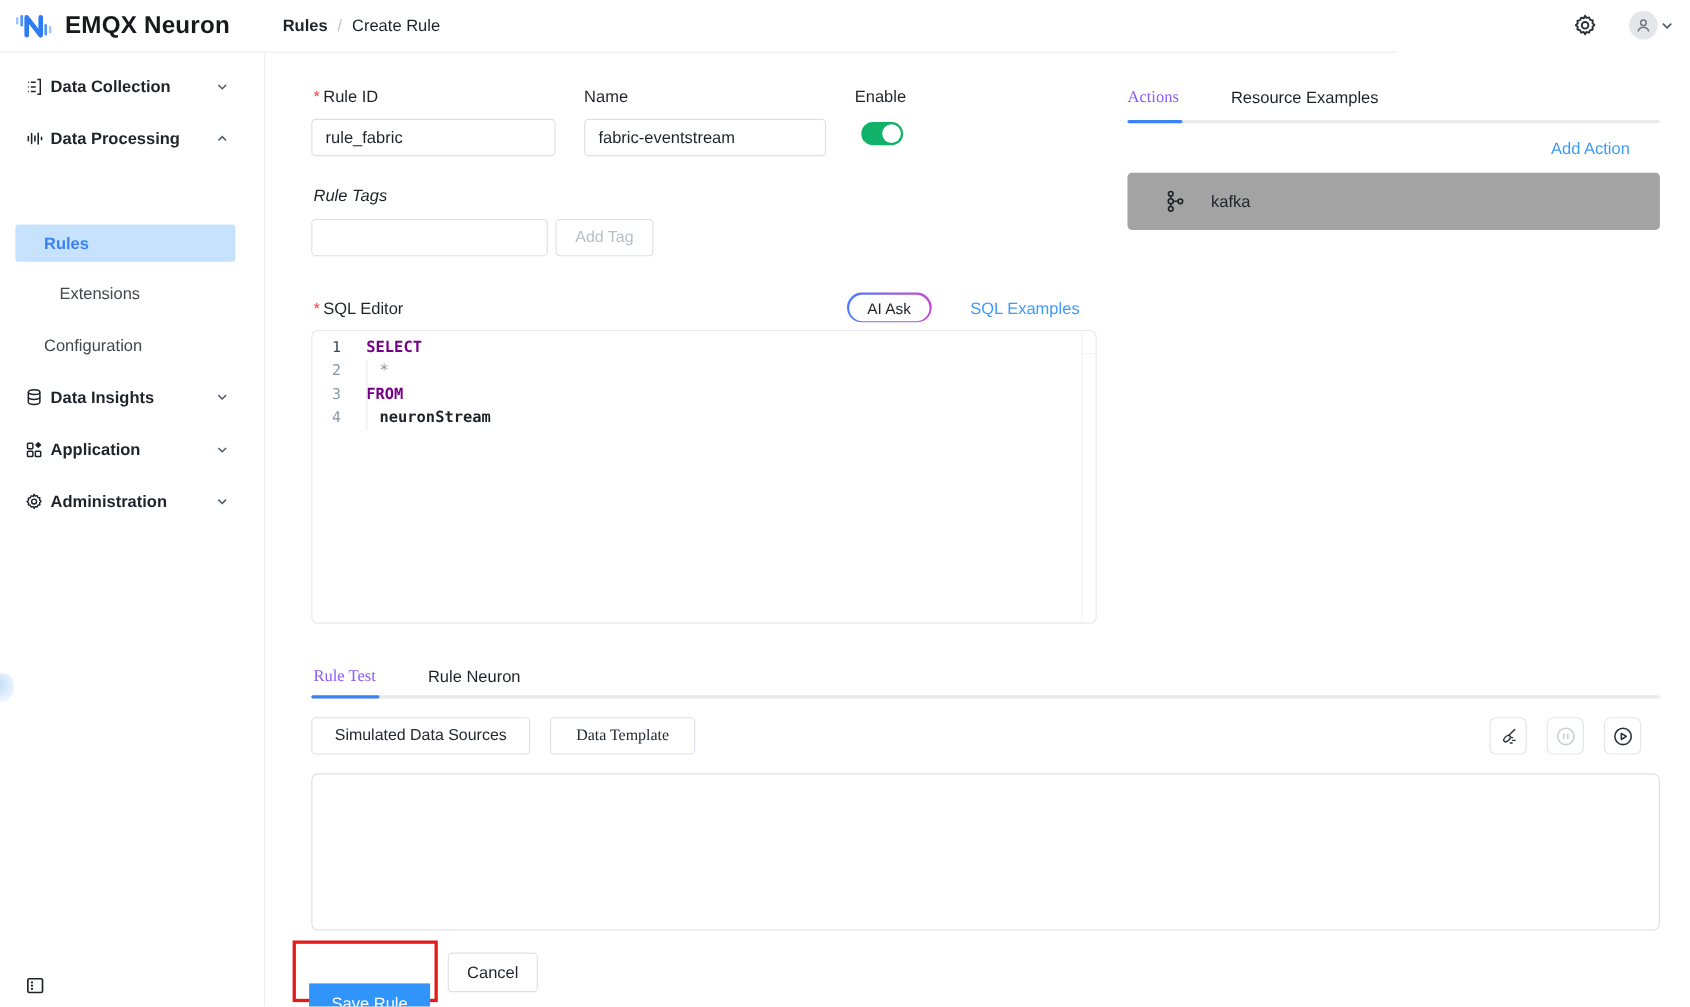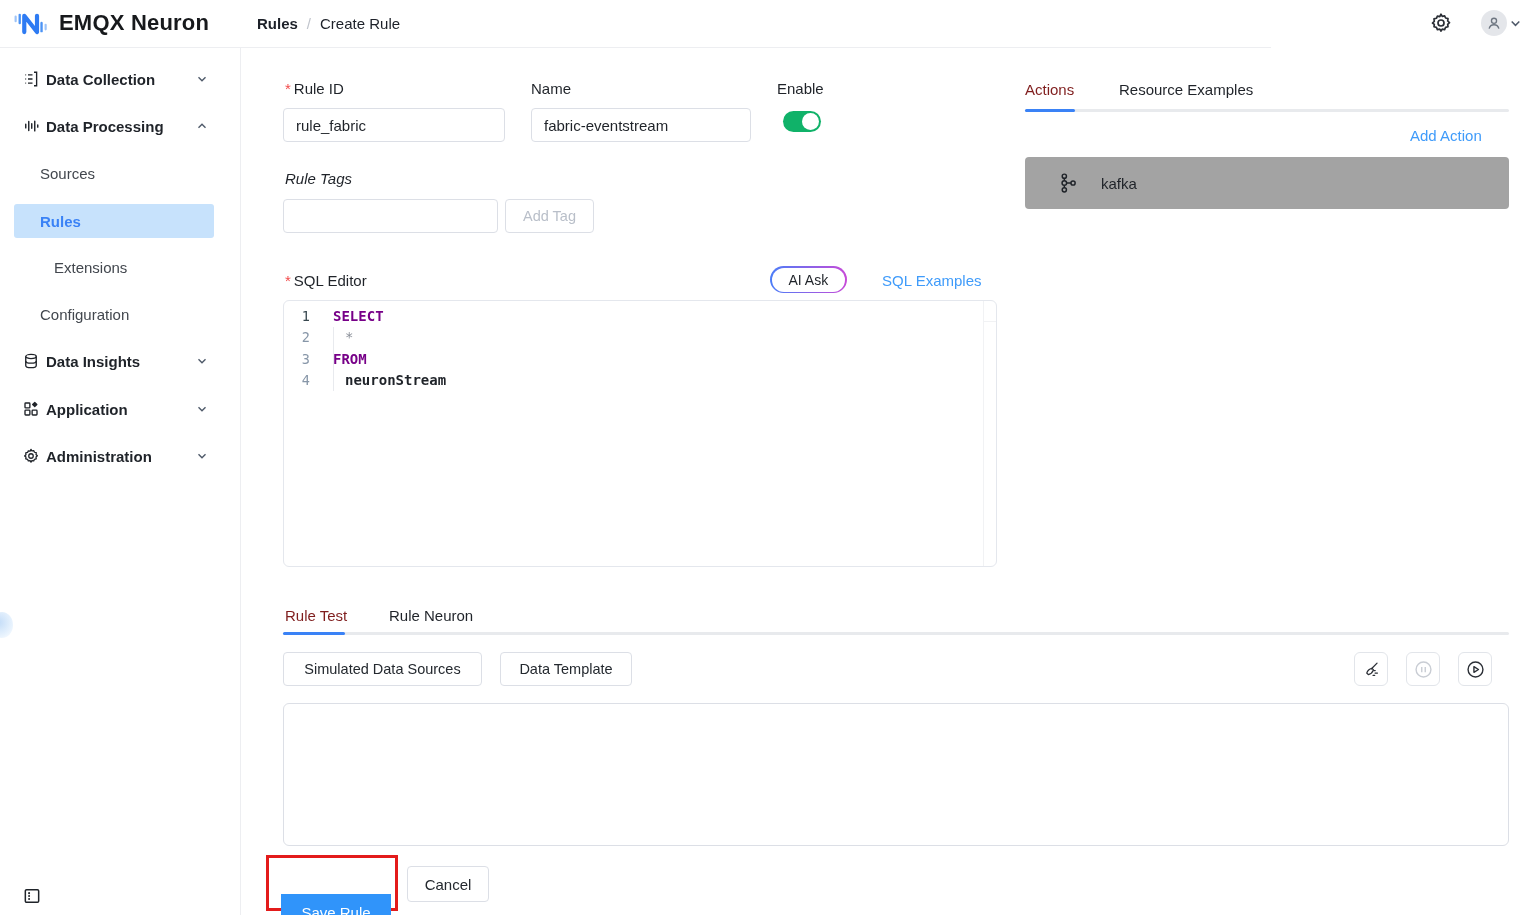--- a/index.html
+++ b/index.html
@@ -53,21 +53,21 @@
   .code.kw { color:#770088; font-weight:700; }
   .code.plain { color:#8a8f98; }
   .code.ident { color:#1f2329; font-weight:700; }
   .ed-row.indent .code { padding-left:21px; }
   .indent-guide { position:absolute; left:49px; top:26px; width:1px; height:64px; background:#e8eaee; }
   .ed-scroll { position:absolute; right:0; top:0; bottom:0; width:13px; border-left:1px solid #f1f2f4; }
   .ed-scroll-h { position:absolute; right:0; top:20px; width:13px; height:1px; background:#f1f2f4; }
 
   
   .tab { font-size:15px; color:#1f2329; font-weight:500; cursor:pointer; position:absolute; }
-  .tab.active { color:#7f1d1d; }
+  .tab.active { color:#8b5cf6;font-family:Liberation Serif, serif; }
   .tab-track { position:absolute; height:3px; background:#e8eaed; border-radius:2px; }
   .tab-ink { position:absolute; height:3px; background:#3a82f6; border-radius:2px; }
   .add-action { position:absolute; font-size:15px; color:#3f9bfa; cursor:pointer; }
   .kafka-card { position:absolute; left:1025px; top:157px; width:484px; height:52px; background:#a3a3a3; border-radius:4px; display:flex; align-items:center; cursor:pointer;text-align:center; }
   .kafka-card .icn { margin-left:32px; width:22px; height:24px; }
   .kafka-card .lbl { margin-left:22px; font-size:15px; color:#1f2329; }
 
   
   .tool-btn { position:absolute; top:652px; width:34px; height:34px; border:1px solid #e2e5ea; border-radius:6px; background:#fff; display:flex; align-items:center; justify-content:center; cursor:pointer; }
   .big-area { position:absolute; left:283px; top:703px; width:1226px; height:143px; border:1px solid #dcdfe6; border-radius:6px; background:#fff; resize:none; outline:none; }
@@ -134,23 +134,20 @@
         <svg viewBox="0 0 24 24" width="18" height="18" fill="none" stroke="#1f2329" stroke-width="1.9" stroke-linecap="round">
           <path d="M5 9.5v5 M9 6v12 M13 9v6 M17 5.5v13 M21 10.5v3"></path>
         </svg>
       </span>
       <span class="lbl">Data Processing</span>
       <svg class="chev" width="12" height="12" viewBox="0 0 12 12" fill="none" stroke="#4e5969" stroke-width="1.4">
           <path d="M2.5 7.7 6 4.2 9.5 7.7"></path>
         </svg>
     </div>
 
-    <div class="side-sub" style="top:108px;">
-      <span class="lbl">Sources</span>
-    </div>
 
     <div class="side-sub selected" style="top:156px;">
       <span class="lbl">Rules</span>
     </div>
 
     <div class="side-sub" style="top:202px;margin-left:14px;">
       <span class="lbl">Extensions</span>
     </div>
 
     <div class="side-sub" style="top:249px;">
@@ -269,21 +266,21 @@
     </svg>
     <span class="lbl">kafka</span>
   </div>
 
   <div class="tab active" style="left:285px; top:607px;">Rule Test</div>
   <div class="tab" style="left:389px; top:607px;">Rule Neuron</div>
   <div class="tab-track" style="left:283px; top:632px; width:1226px;"></div>
   <div class="tab-ink" style="left:283px; top:632px; width:62px;"></div>
 
   <button class="btn" style="position:absolute; left:283px; top:652px; width:199px; height:34px;">Simulated Data Sources</button>
-  <button class="btn" style="position:absolute; left:500px; top:652px; width:132px; height:34px;">Data Template</button>
+  <button class="btn" style="position:absolute; left:500px; top:652px; width:132px; height:34px;font-family:Liberation Serif, serif;">Data Template</button>
 
   <div class="tool-btn" style="left:1354px;">
     <svg width="19" height="19" viewBox="0 0 24 24" fill="none" stroke="#2b2f36" stroke-width="1.6" stroke-linecap="round">
       <path d="M19 4l-7 7"></path>
       <path d="M12.5 10.5l2 2c-1.2 3-3.2 5-6.5 6l-2-2c1-3.3 3-5.3 6.5-6z" stroke-linejoin="round"></path>
       <path d="M14 19.5h2 M16.5 16.5h3 M15.5 13.3h1.2"></path>
     </svg>
   </div>
   <div class="tool-btn" style="left:1406px;">
     <svg width="21" height="21" viewBox="0 0 24 24" fill="none" stroke="#c9cdd4" stroke-width="1.6">

